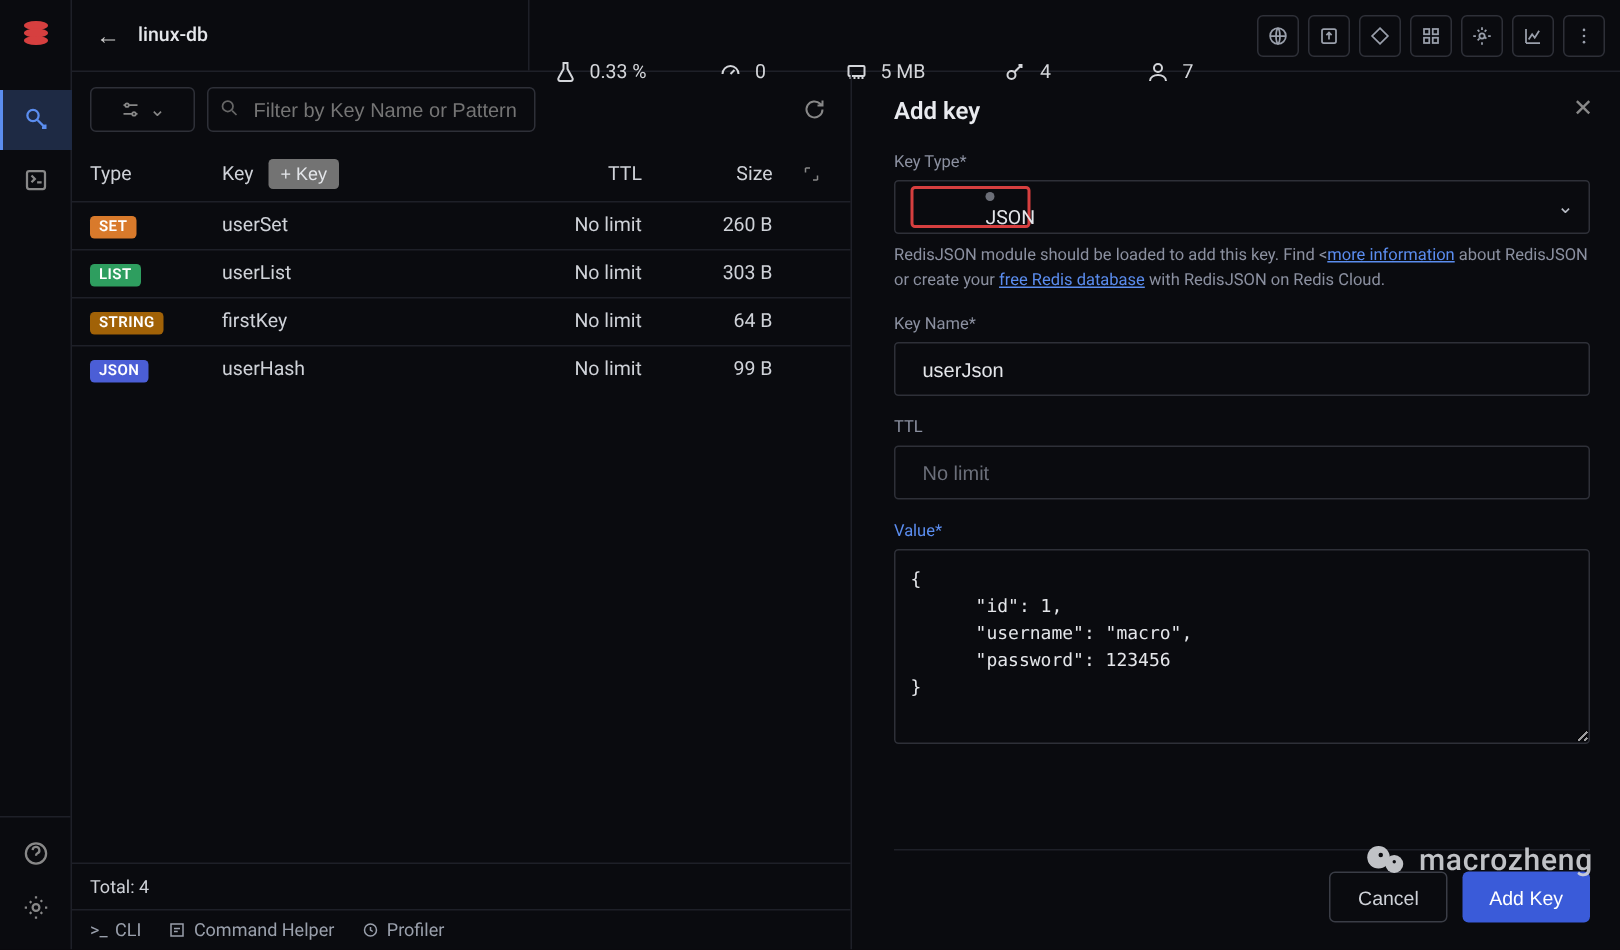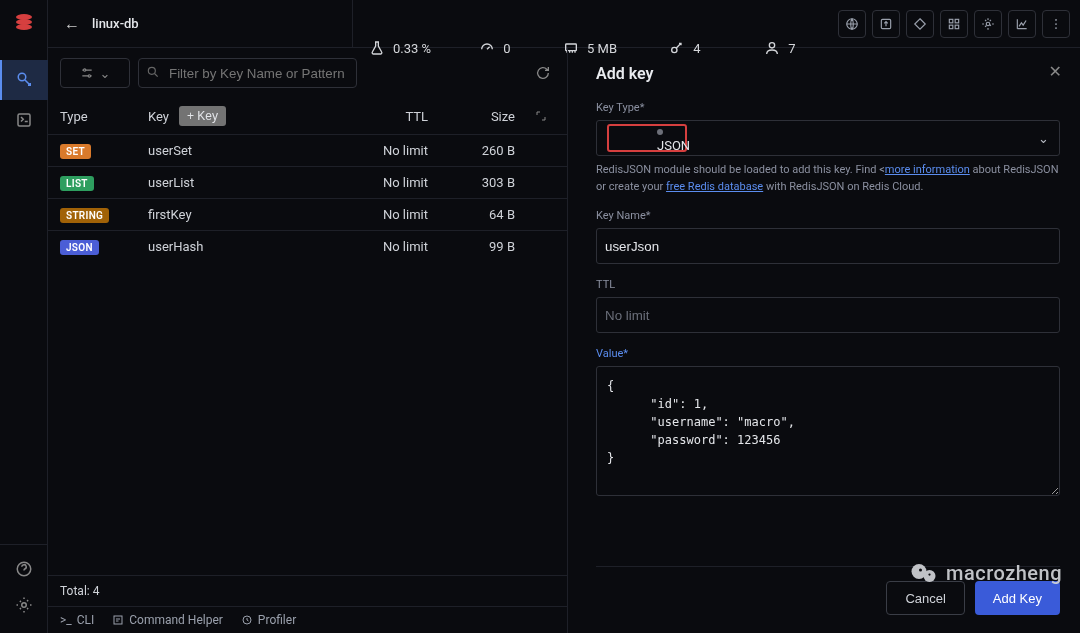--- a/index.html
+++ b/index.html
@@ -138,21 +138,21 @@
   .select-outer{
     border:1px solid #2e3038;border-radius:3px;height:36px;
     display:flex;align-items:center;justify-content:space-between;
     padding:0 10px;margin-bottom:6px;
   }
   .dot{width:6px;height:6px;border-radius:50%;background:#6c6f78;display:inline-block;margin-right:6px;}
   .info-text{font-size:11px;color:#8b90a0;line-height:1.5;margin-bottom:14px;}
   .info-text a{color:#5b8def;text-decoration:underline;}
   .tinput{
     width:100%;height:36px;border:1px solid #2e3038;border-radius:3px;
-    background:transparent;color:#e4e6ea;padding:0 8px;margin-bottom:14px;
+    background:transparent;color:#e4e6ea;padding:0 18px;margin-bottom:14px;
   }
   .tinput::placeholder{color:#6b6f7a;}
   .tarea{
     width:100%;height:130px;border:1px solid #2e3038;border-radius:3px;
     background:transparent;color:#e4e6ea;padding:10px;margin-bottom:14px;
     font-family:Consolas,monospace;font-size:12px;resize:vertical;
     line-height:1.5;
   }
   .btn-row{
     display:flex;justify-content:flex-end;gap:10px;padding:14px 0 18px 0;

